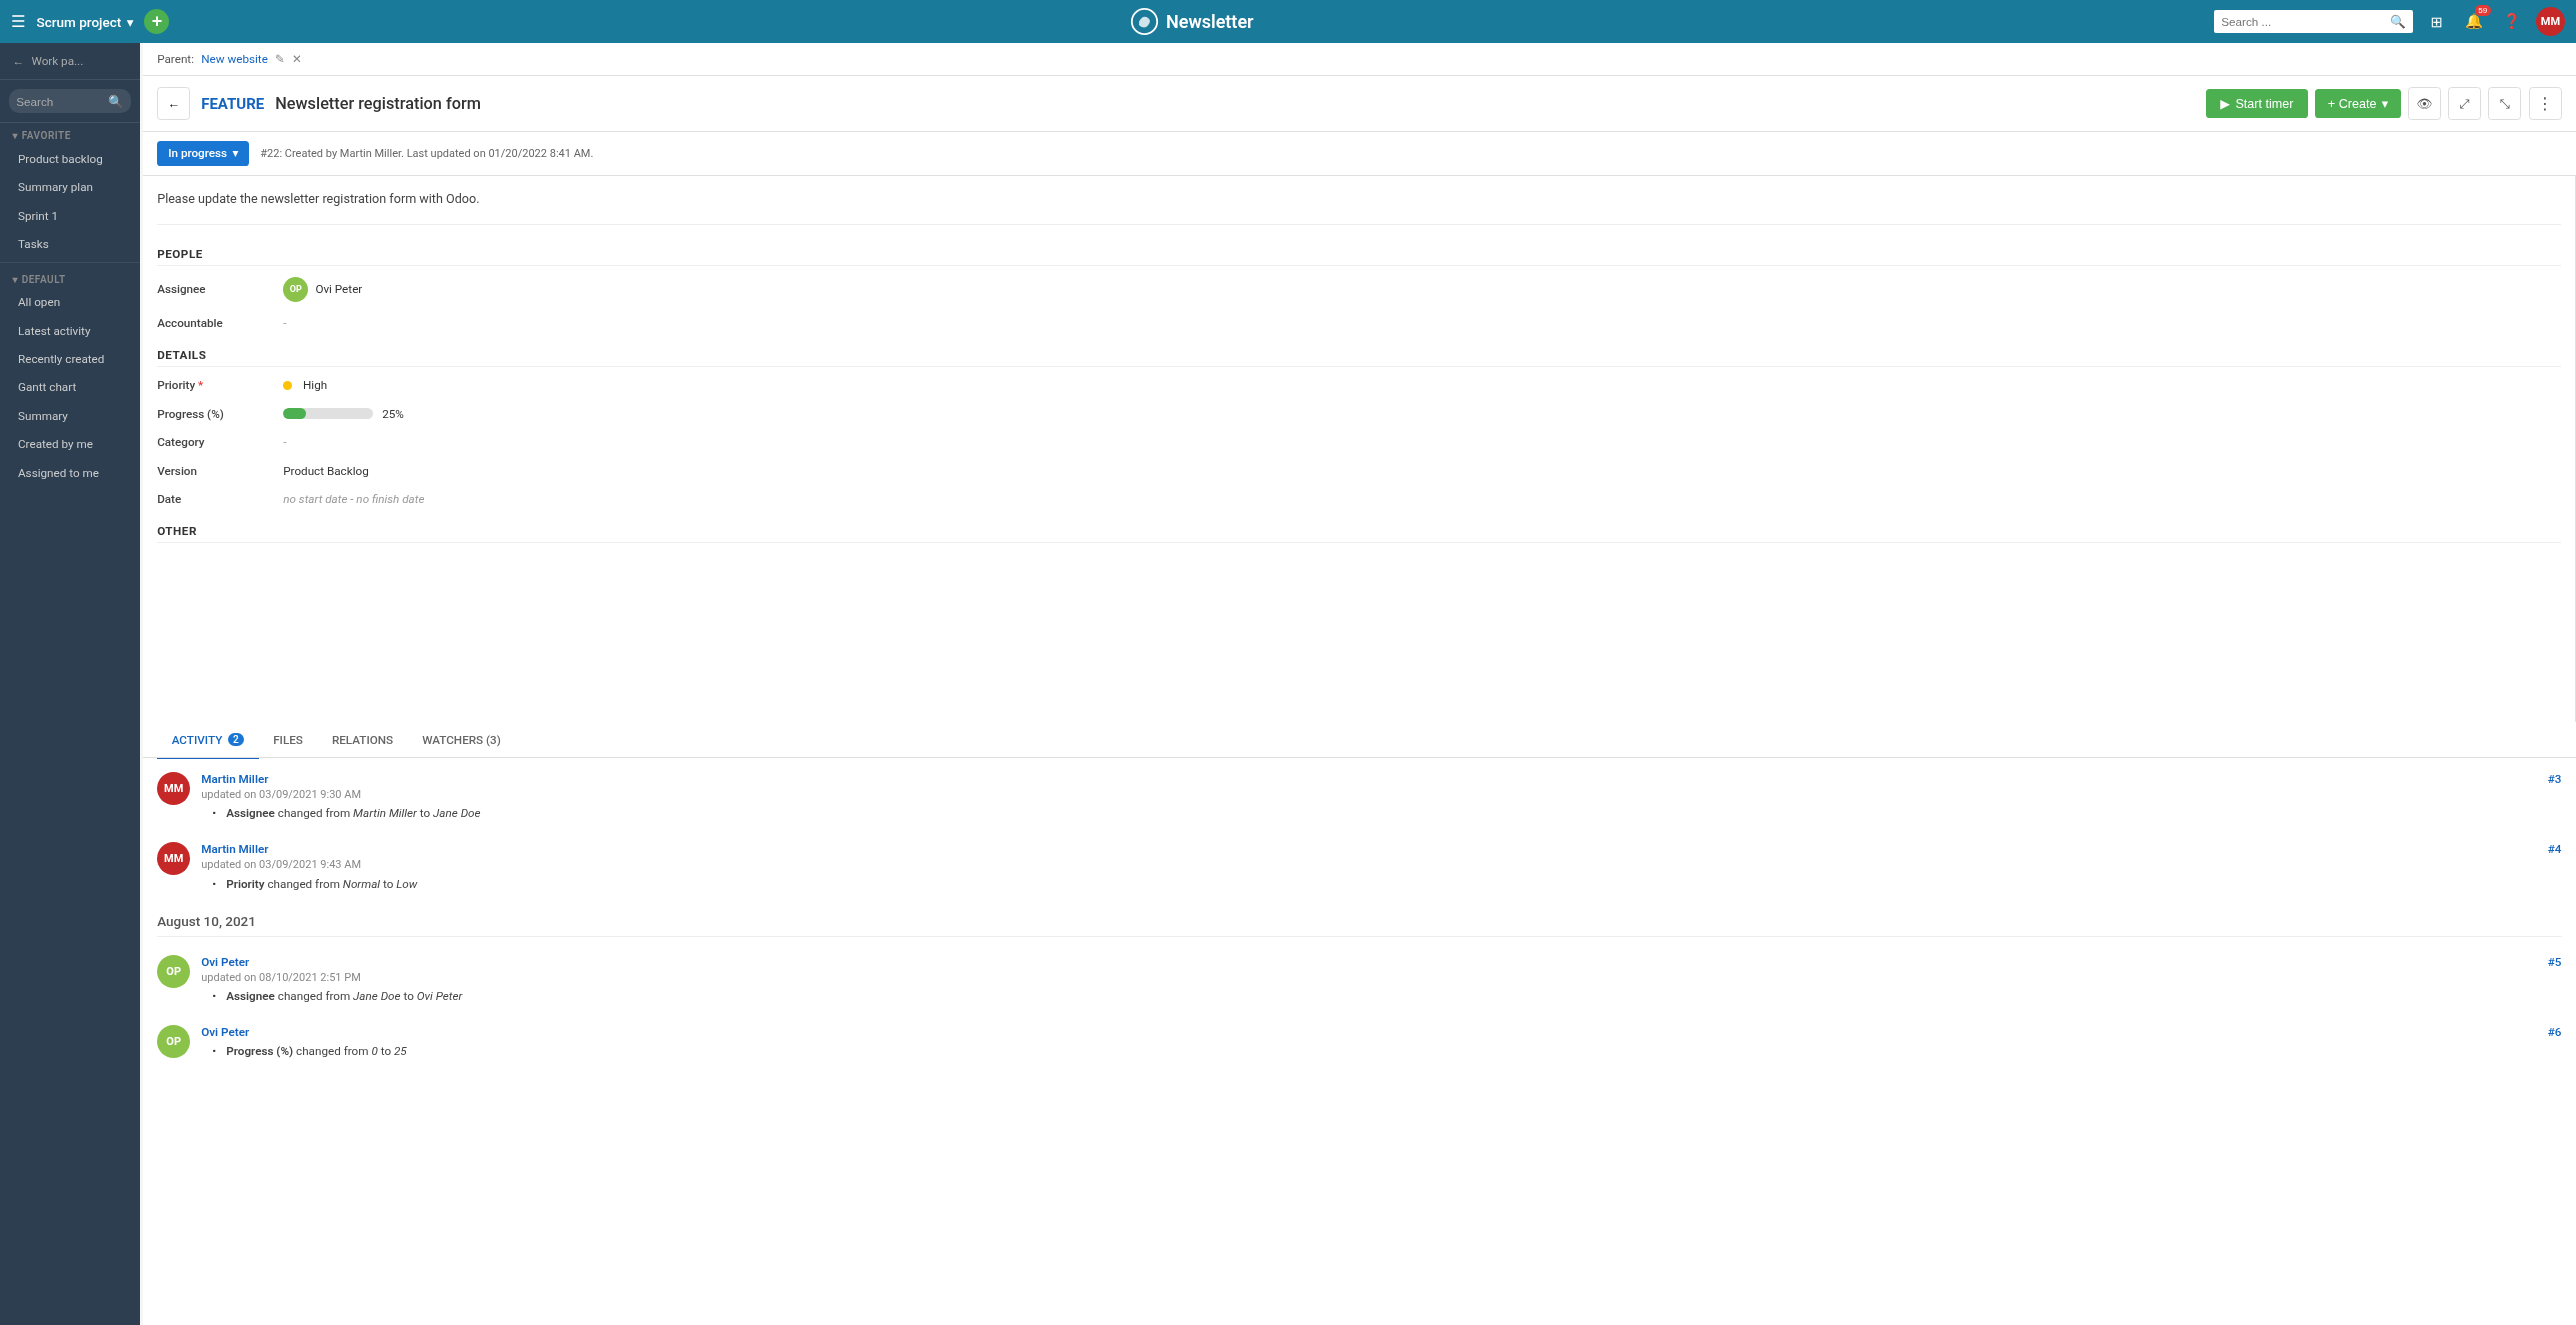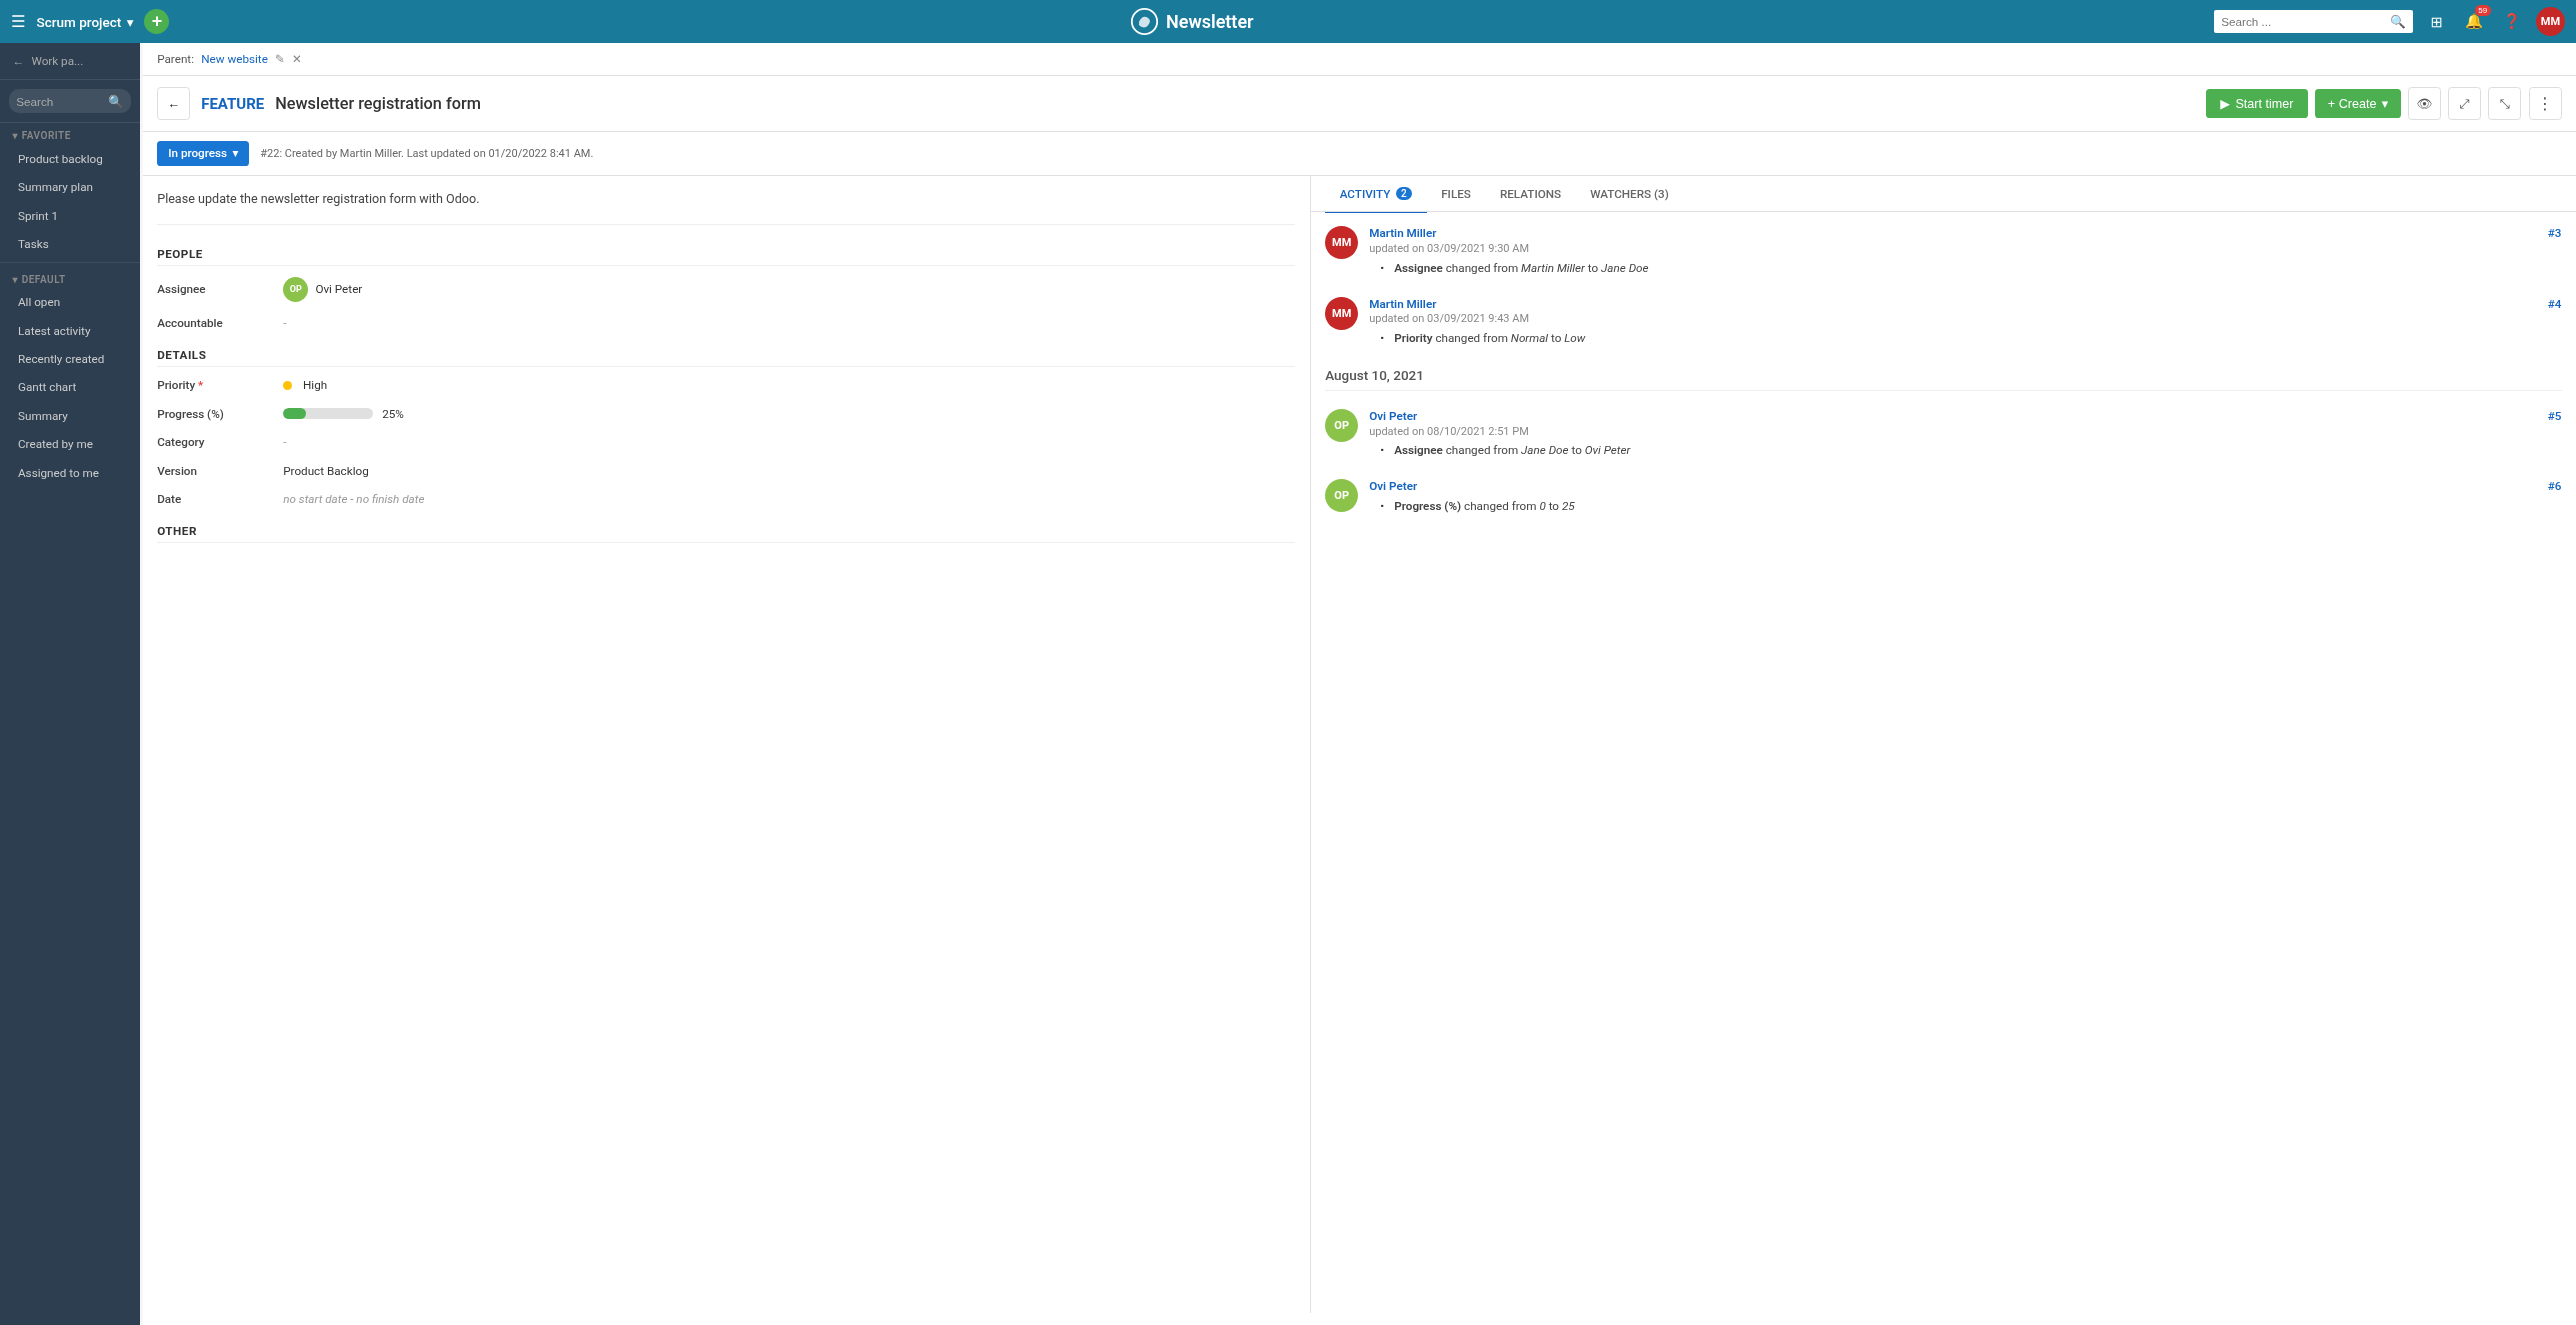--- a/index.html
+++ b/index.html
@@ -154,21 +154,21 @@
       background: white;
     }
     .status-badge {
       background: #1976d2; color: white; border-radius: 3.6px;
       padding: 5.4px 11px; font-size: 11.7px; font-weight: 500;
       display: flex; align-items: center; gap: 5.4px; cursor: pointer;
     }
     .status-meta { font-size: 11px; color: #666; }
 
     
-    .wp-body { display: flex; height: calc(100% - 145px); }
+    .wp-body { display: flex; height: calc(100% - 145px); flex-direction: column; }
     .wp-left { flex: 0 0 48%; padding: 14.5px; overflow-y: auto; border-right: 0.9px solid #e0e0e0; }
     .wp-right { flex: 1; overflow-y: auto; }
 
     
     .description-text { color: #444; font-size: 12.6px; line-height: 1.5; margin-bottom: 22px; padding-bottom: 14.5px; border-bottom: 0.9px solid #eee; }
 
     
     .section-title { font-size: 11.7px; font-weight: 700; color: #333; text-transform: uppercase; letter-spacing: 0.5px; margin-bottom: 11px; padding-bottom: 4px; border-bottom: 0.9px solid #eee; }
     .field-row { display: flex; align-items: center; margin-bottom: 14.5px; }
     .field-label { width: 126px; font-size: 11.7px; color: #444; font-weight: 500; flex-shrink: 0; }

